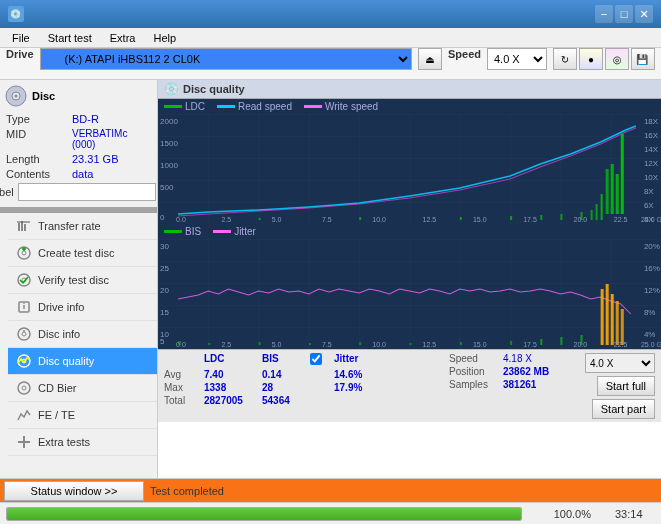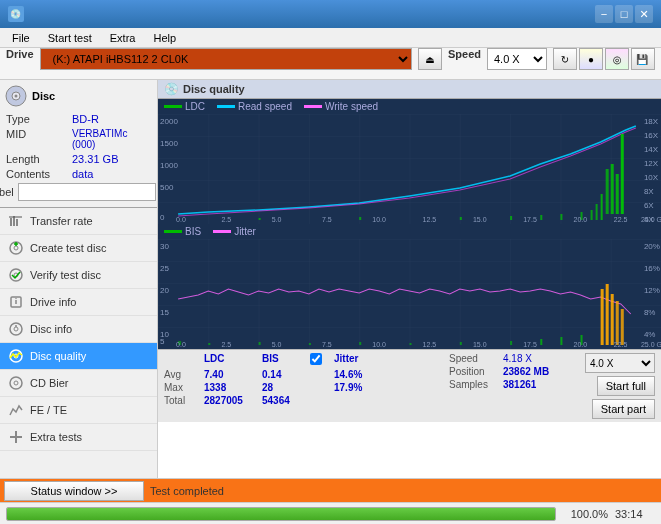--- a/index.html
+++ b/index.html
@@ -40,23 +40,23 @@
       align-items: flex-start;
       padding: 0 6px;
       border-bottom: 1px solid #ccc;
       gap: 6px;
     }
     .drive-label { font-size: 11px; font-weight: bold; color: #333; }
     .drive-select {
       flex: 1;
       height: 22px;
       border: 1px solid #aaa;
-      background: #c2410c;
+      background: #3b82f6;
       font-size: 11px;
-      padding: 0 8px;
+      padding: 0 20px;
     }
     .drive-btn { width: 24px; height: 22px; border: 1px solid #aaa; background: linear-gradient(to bottom, #fff, #e0e0e0); cursor: pointer; display: flex; align-items: center; justify-content: center; font-size: 10px; }
     .speed-label { font-size: 11px; font-weight: bold; color: #333; }
     .speed-select { width: 60px; height: 22px; border: 1px solid #aaa; background: white; font-size: 11px; padding: 0 2px; }
     .speed-icons { display: flex; gap: 2px; }
     .speed-icon-btn { width: 24px; height: 22px; border: 1px solid #aaa; background: linear-gradient(to bottom, #fff, #e0e0e0); cursor: pointer; display: flex; align-items: center; justify-content: center; font-size: 10px; }
 
     
     .main { display: flex; height: calc(524px - 28px - 20px - 32px - 24px - 22px); }
 
@@ -65,33 +65,33 @@
       width: 158px;
       background: #f0f0f0;
       border-right: 1px solid #ccc;
       display: flex;
       flex-direction: column;
       flex-shrink: 0;
     }
     .disc-section {
       background: #f0f0f0;
       padding: 4px;
-      border-bottom: 1px solid #a3a3a3;
+      border-bottom: 6px solid #a3a3a3;
     }
     .disc-section-header { display: flex; align-items: center; gap: 4px; margin-bottom: 4px; font-weight: bold; font-size: 11px; }
     .disc-icon { width: 24px; height: 24px; display: flex; align-items: center; justify-content: center; }
     .disc-rows { display: flex; flex-direction: column; gap: 1px; }
     .disc-row { display: flex; font-size: 11px; gap: 16px; padding: 1px 2px; }
     .disc-row-label { color: #333; width: 50px; flex-shrink: 0; }
     .disc-row-value { color: #0000cc; font-weight: 500; }
     .label-row { display: flex; align-items: center; gap: 4px; padding: 2px 2px; font-size: 11px; justify-content: center; }
     .label-input { flex: 1; height: 18px; border: 1px solid #aaa; background: white; font-size: 10px; padding: 0 2px; }
     .label-btn { width: 20px; height: 18px; border: 1px solid #aaa; background: linear-gradient(to bottom, #fff, #e0e0e0); cursor: pointer; display: flex; align-items: center; justify-content: center; font-size: 10px; }
 
-    .sidebar-nav { display: flex; flex-direction: column; }
+    .sidebar-nav { display: flex; flex-direction: column; padding-left: 8px; }
     .nav-item {
       display: flex;
       align-items: center;
       gap: 6px;
       padding: 5px 8px;
       cursor: pointer;
       font-size: 11px;
       color: #333;
       border-bottom: 1px solid #e0e0e0;
     }
@@ -119,21 +119,21 @@
     .status-text { font-size: 11px; color: #333; flex: 1; }
 
     
     .progressbar-area {
       height: 22px;
       background: #f0f0f0;
       border-top: 1px solid #ccc;
       display: flex;
       align-items: center;
       padding: 8px 6px;
-      gap: 7px;
+      gap: 24px;
     }
     .progress-track {
       flex: 1;
       height: 14px;
       background: #d0d0d0;
       border: 1px solid #aaa;
       border-radius: 2px;
       overflow: hidden;
     }
     .progress-fill {

